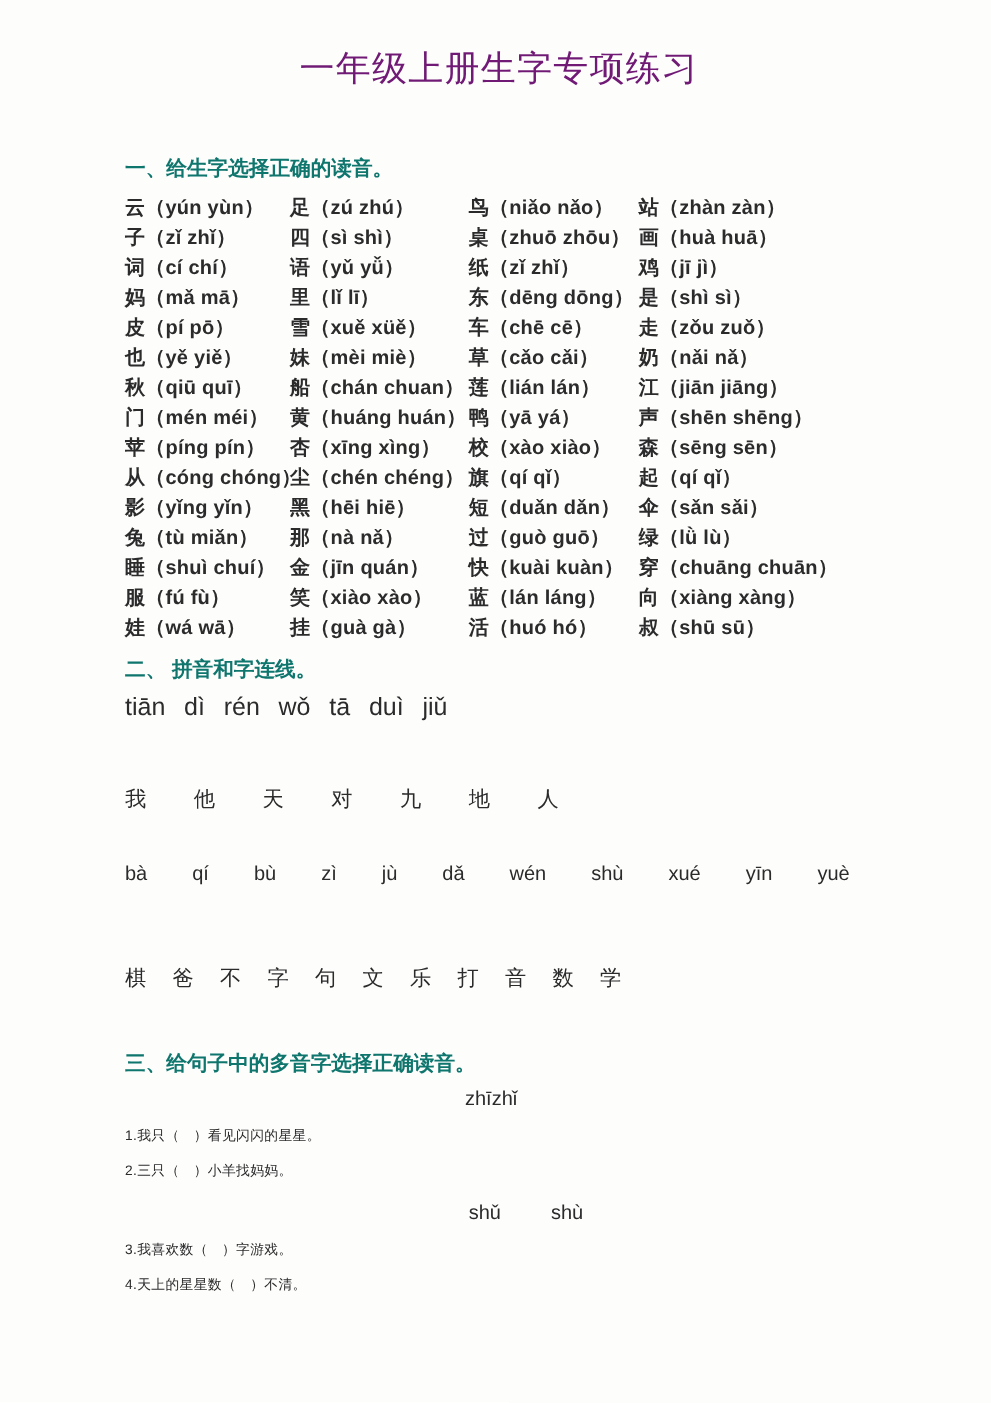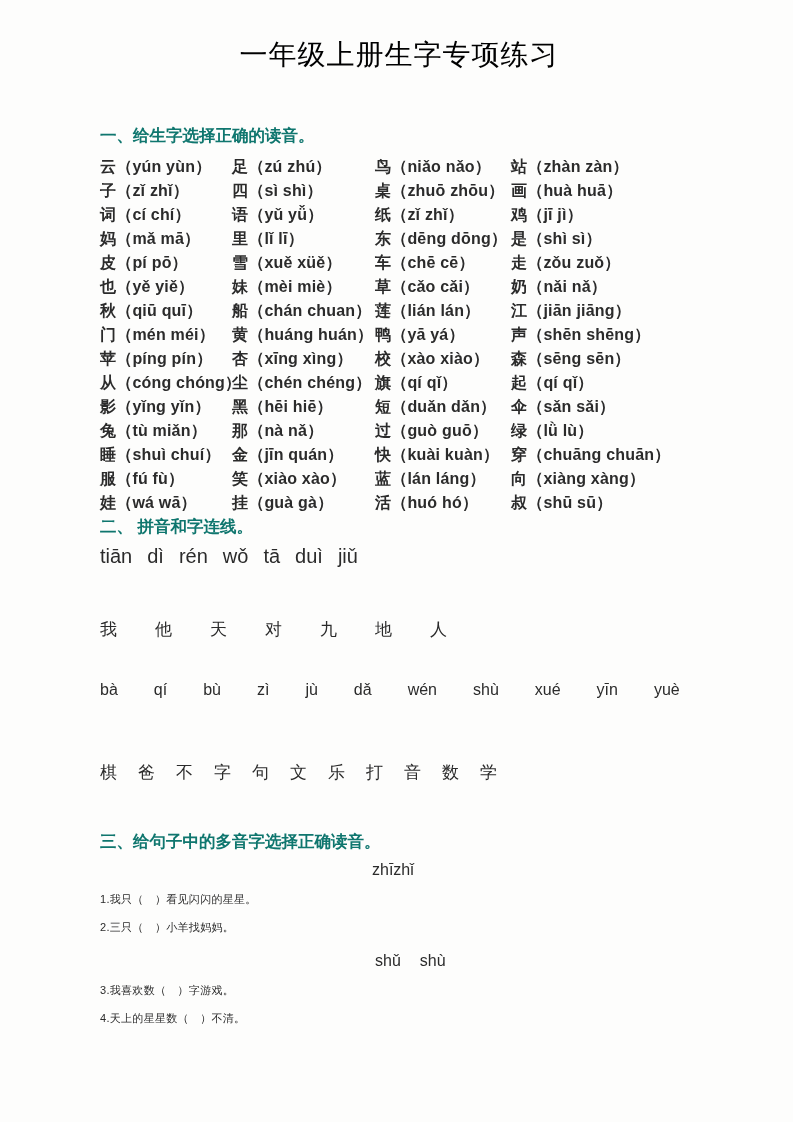--- a/index.html
+++ b/index.html
@@ -37,21 +37,21 @@
   #sec1-rows { margin-top: 9px; }
   .s1-row {
     display: grid;
     grid-template-columns: 132px 143px 136px auto;
     font-size: 16px;
     line-height: 24px;
     white-space: nowrap;
   }
   .s1-cell { letter-spacing: 0.2px; font-weight: bold; }
   
-  #sec2 { }
+  #sec2 { margin-top: 10px; }
   .py-row1 {
     display: flex;
     gap: 15px;
     font-size: 20px;
     margin-top: 8px;
   }
   .hz-row1 {
     display: flex;
     gap: 38px;
     font-size: 17px;
@@ -71,34 +71,34 @@
   }
   
   #sec3 { margin-top: 46px; }
   .choice-line {
     display: flex;
     font-size: 16px;
     margin-top: 7px;
     line-height: 22px;
   }
   .choice-line.c1 { margin-left: 272px; }
-  .choice-line.c2 { margin-left: 275px; gap: 19px; margin-top: 9px; }
+  .choice-line.c2 { margin-left: 275px; gap: 40px; margin-top: 9px; }
   .sentence {
     font-size: 11px;
     line-height: 28px;
     letter-spacing: 0.3px;
   }
   .sentences { margin-top: 4px; }
 </style>
 </head>
 <body>
 
 <div class="page">
 
-  <h1 class="doc-title" style="color: #000000;">一年级上册生字专项练习</h1>
+  <h1 class="doc-title" style="color: #701a75;">一年级上册生字专项练习</h1>
 
   <div id="sec1">
     <div class="sec-heading">一、给生字选择正确的读音。</div>
     <div id="sec1-rows">
         <div class="s1-row">
           <span class="s1-cell">云（yún yùn）</span>
           <span class="s1-cell">足（zú zhú）</span>
           <span class="s1-cell">鸟（niǎo nǎo）</span>
           <span class="s1-cell">站（zhàn zàn）</span>
         </div>

